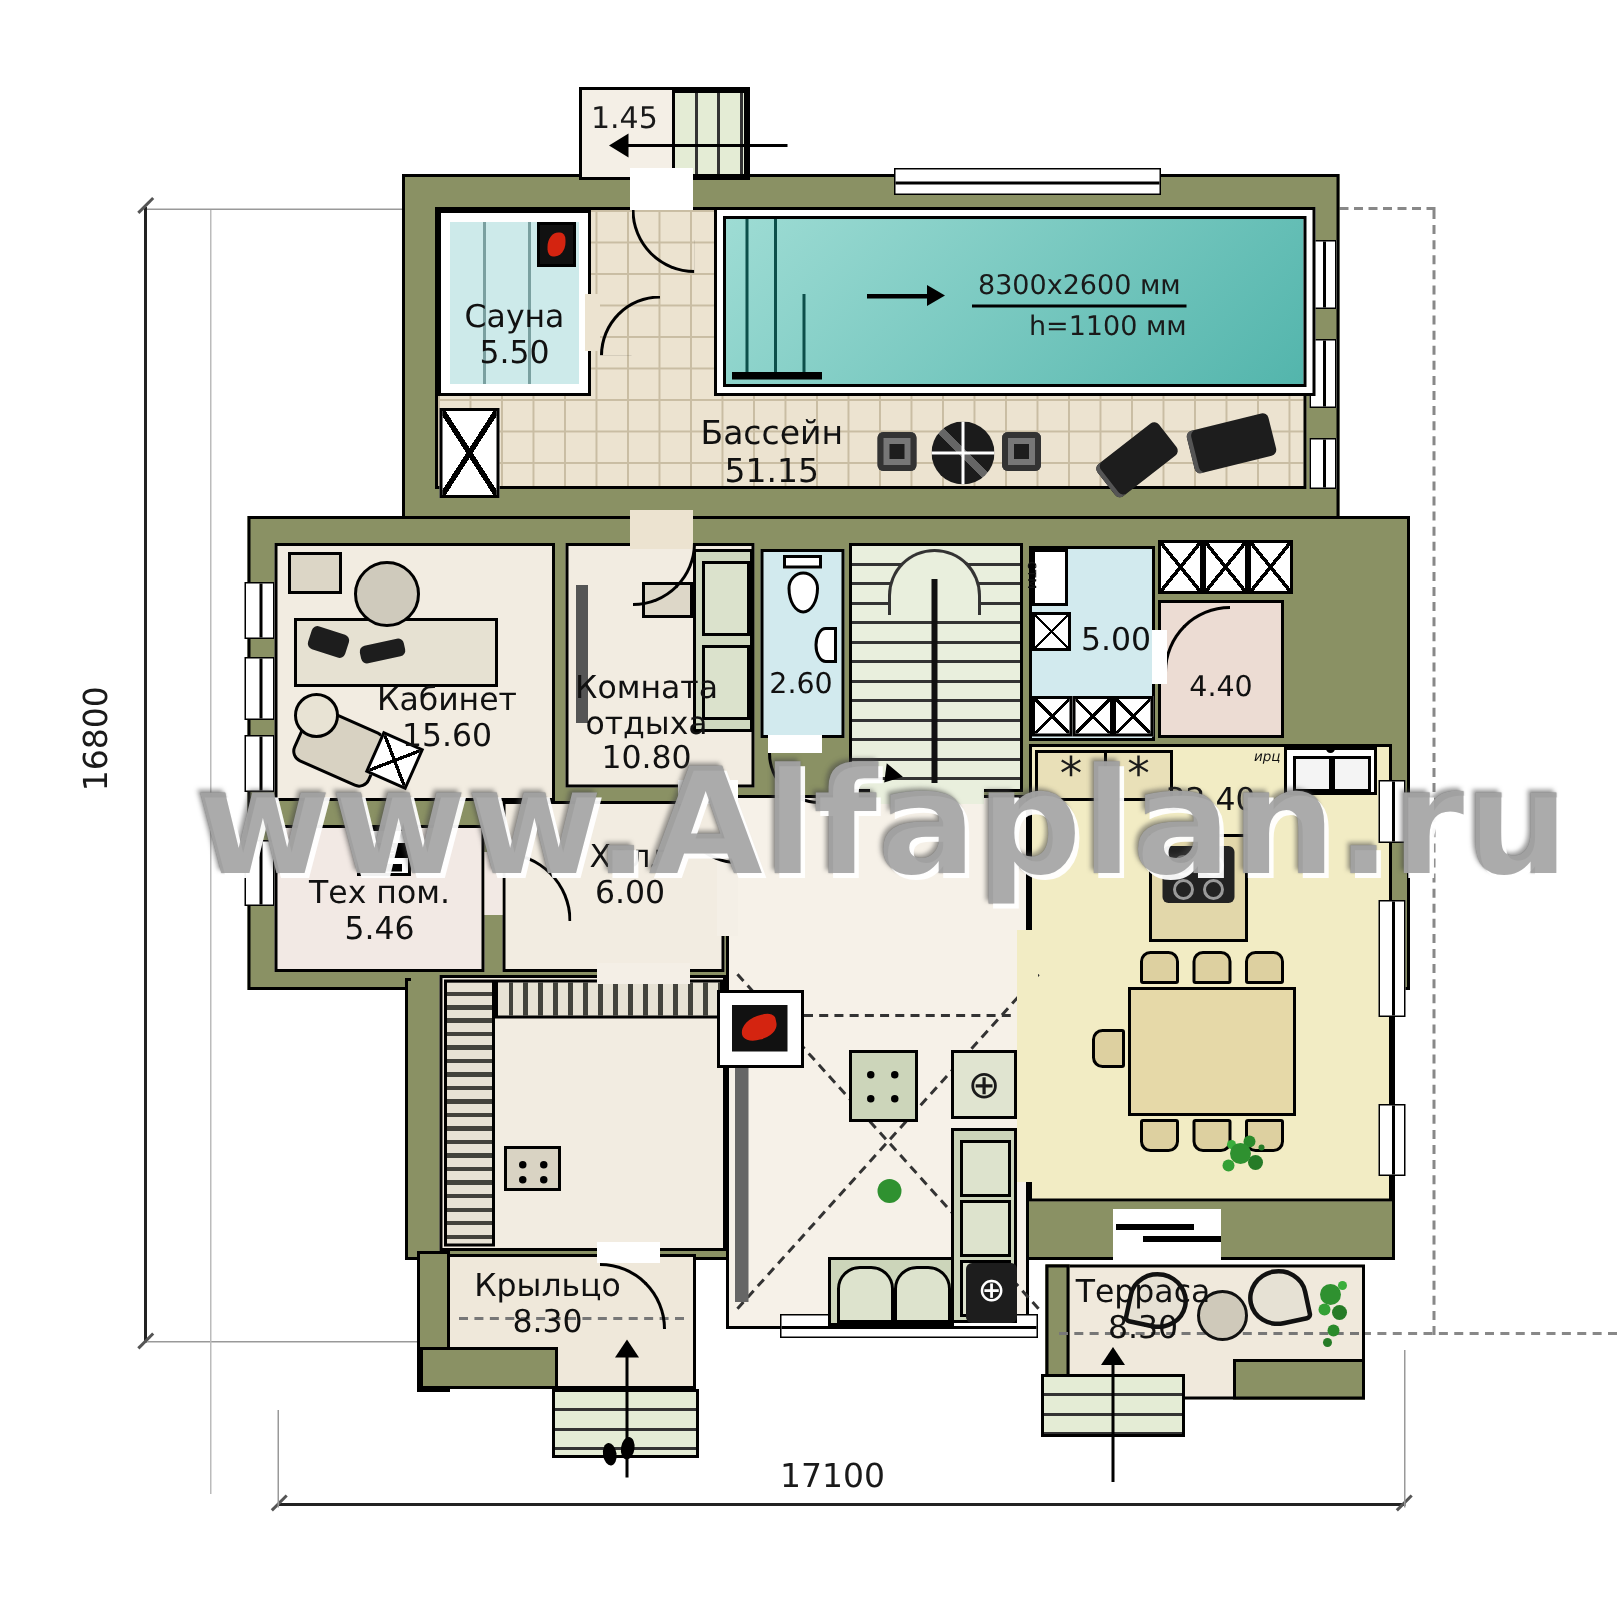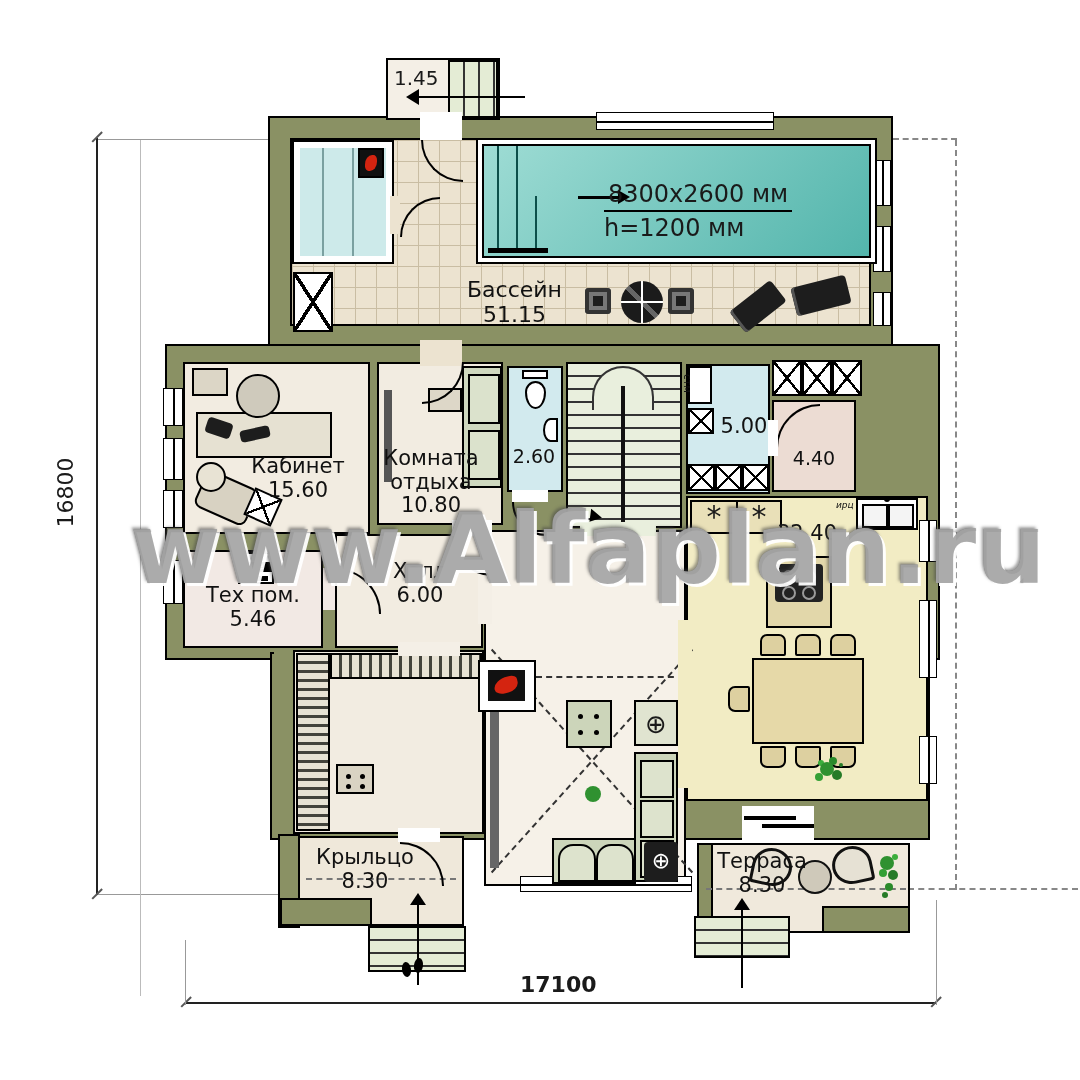--- a/index.html
+++ b/index.html
@@ -59,21 +59,21 @@
   <div class="thin" style="left:98px;top:139px;width:170px;height:1px;background:#999;"></div>
   <div class="thin" style="left:98px;top:894px;width:180px;height:1px;background:#999;"></div>
   <div class="thin" style="left:140px;top:140px;width:1px;height:856px;background:#bbb;"></div>
   <div class="abs" style="left:30px;top:480px;font-size:22px;transform:rotate(-90deg);transform-origin:center;">16800</div>
 
   <div class="dim" style="left:185px;top:1002px;width:752px;height:2px;"></div>
   <div class="thin" style="left:179px;top:1001px;width:14px;height:1.5px;transform:rotate(-45deg);"></div>
   <div class="thin" style="left:929px;top:1001px;width:14px;height:1.5px;transform:rotate(-45deg);"></div>
   <div class="thin" style="left:185px;top:940px;width:1px;height:65px;background:#999;"></div>
   <div class="thin" style="left:936px;top:900px;width:1px;height:105px;background:#999;"></div>
-  <div class="abs" style="left:520px;top:972px;font-size:22px;font-weight:bold;">17100</div>
+  <div class="abs" style="left:520px;top:972px;font-size:22px;">17100</div>
 
   <div class="dashlineV" style="left:955px;top:140px;height:750px;border-color:#888;"></div>
   <div class="dashline" style="left:893px;top:138px;width:64px;border-color:#888;"></div>
   <div class="dashline" style="left:908px;top:888px;width:170px;border-color:#888;"></div>
 
   <div class="wall" style="left:268px;top:116px;width:625px;height:232px;"></div>
   <div class="wall" style="left:165px;top:344px;width:775px;height:316px;"></div>
   <div class="wall" style="left:270px;top:652px;width:660px;height:188px;"></div>
   <div class="wallplain" style="left:274px;top:650px;width:652px;height:8px;"></div>
   <div class="wallplain" style="left:270px;top:346px;width:620px;height:4px;"></div>
@@ -84,36 +84,40 @@
   <div class="thin" style="left:415px;top:96px;width:110px;height:2px;background:#000;z-index:6;"></div>
   <div class="abs" style="left:406px;top:89px;width:0;height:0;border-top:8px solid transparent;border-bottom:8px solid transparent;border-right:13px solid #000;z-index:6;"></div>
 
   <div class="floor tiles" style="left:290px;top:138px;width:581px;height:188px;"></div>
 
   <div class="floor" style="left:292px;top:140px;width:102px;height:124px;background:#cdeaea;box-shadow:inset 0 0 0 6px #fff;"></div>
   <div class="thin" style="left:322px;top:148px;width:2px;height:108px;background:#7aa0a0;"></div>
   <div class="thin" style="left:352px;top:148px;width:2px;height:108px;background:#7aa0a0;"></div>
   <div class="furn" style="left:358px;top:148px;width:26px;height:30px;background:#111;border:2px solid #000;">
     <div class="abs" style="left:5px;top:5px;width:12px;height:16px;background:#d42410;border-radius:60% 30% 60% 30%;"></div>
+  </div>
+  <div class="rlabel" style="left:292px;top:200px;width:102px;">
+    <span>Сауна</span>
+      <span>5.50</span>
   </div>
 
   <div class="xbox" style="left:293px;top:272px;width:40px;height:60px;"></div>
 
   <div class="abs" style="left:476px;top:138px;width:397px;height:122px;background:#fff;border:2px solid #000;z-index:3;"></div>
   <div class="abs" style="left:482px;top:144px;width:385px;height:110px;background:linear-gradient(135deg,#9edcd4,#53b5ac);border:2px solid #000;z-index:3;"></div>
   <div class="thin" style="left:497px;top:146px;width:2px;height:106px;background:#0c4f4a;z-index:4;"></div>
   <div class="thin" style="left:516px;top:146px;width:2px;height:106px;background:#0c4f4a;z-index:4;"></div>
   <div class="thin" style="left:535px;top:196px;width:2px;height:56px;background:#0c4f4a;z-index:4;"></div>
   <div class="thin" style="left:488px;top:248px;width:60px;height:5px;background:#000;z-index:4;"></div>
 
   <div class="thin" style="left:578px;top:196px;width:44px;height:2.5px;background:#000;z-index:5;"></div>
   <div class="abs" style="left:618px;top:190px;width:0;height:0;border-top:7px solid transparent;border-bottom:7px solid transparent;border-left:12px solid #000;z-index:5;"></div>
-  <div class="abs" style="left:604px;top:180px;text-align:left;z-index:5;font-size:24px;">
+  <div class="abs" style="left:648px;top:180px;text-align:right;z-index:5;font-size:18px;">
     <div style="border-bottom:2px solid #000;padding:0 4px 2px;">8300х2600 мм</div>
-    <div style="padding-top:2px;">h=1200 мм</div>
+    <div style="padding-top:2px;">h=1100 мм</div>
   </div>
   <div class="rlabel" style="left:452px;top:278px;width:125px;font-size:22px;">
     <span>Бассейн</span>
       <span>51.15</span>
   </div>
 
   <div class="blackf" style="left:585px;top:288px;width:26px;height:26px;z-index:5;box-shadow:inset 0 0 0 4px #333,inset 0 0 0 8px #777;"></div>
   <div class="blackf" style="left:668px;top:288px;width:26px;height:26px;z-index:5;box-shadow:inset 0 0 0 4px #333,inset 0 0 0 8px #777;"></div>
   <div class="furn dot" style="left:621px;top:281px;width:42px;height:42px;background:#1b1b1b;z-index:5;
        background-image:linear-gradient(#fff 0 0),linear-gradient(#fff 0 0),linear-gradient(45deg,transparent 46%,#666 46%,#666 54%,transparent 54%);

